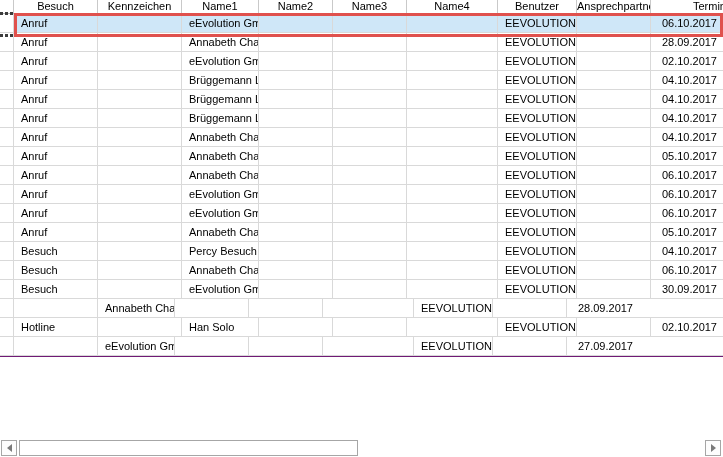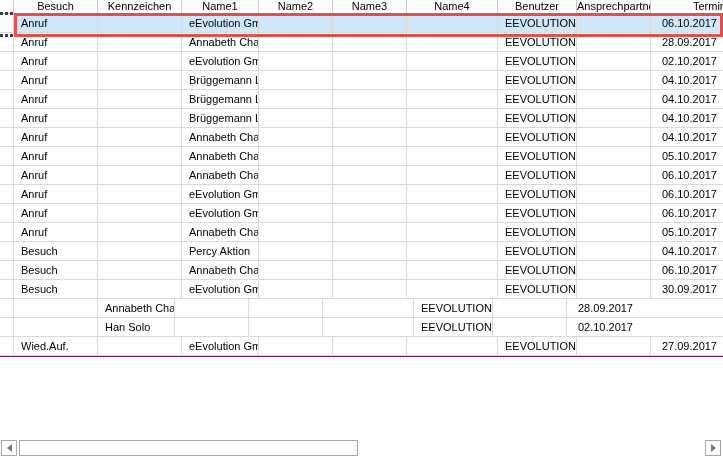--- a/index.html
+++ b/index.html
@@ -216,21 +216,21 @@
         <div class="cell" style="width: 74px;"></div>
         <div class="cell" style="width: 91px;"></div>
         <div class="cell" style="width: 79px;">EEVOLUTION</div>
         <div class="cell" style="width: 74px;"></div>
         <div class="cell align-right" style="width: 72px;">05.10.2017</div>
       </div>
       <div class="row">
         <div class="rowhead"></div>
         <div class="cell" style="width: 84px;">Besuch</div>
         <div class="cell" style="width: 84px;"></div>
-        <div class="cell" style="width: 77px;">Percy Aktion</div>
+        <div class="cell" style="width: 77px;">Percy Besuch</div>
         <div class="cell" style="width: 74px;"></div>
         <div class="cell" style="width: 74px;"></div>
         <div class="cell" style="width: 91px;"></div>
         <div class="cell" style="width: 79px;">EEVOLUTION</div>
         <div class="cell" style="width: 74px;"></div>
         <div class="cell align-right" style="width: 72px;">04.10.2017</div>
       </div>
       <div class="row">
         <div class="rowhead"></div>
         <div class="cell" style="width: 84px;">Besuch</div>
@@ -261,32 +261,32 @@
         <div class="cell" style="width: 77px;">Annabeth Chase</div>
         <div class="cell" style="width: 74px;"></div>
         <div class="cell" style="width: 74px;"></div>
         <div class="cell" style="width: 91px;"></div>
         <div class="cell" style="width: 79px;">EEVOLUTION</div>
         <div class="cell" style="width: 74px;"></div>
         <div class="cell align-right" style="width: 72px;">28.09.2017</div>
       </div>
       <div class="row">
         <div class="rowhead"></div>
+        <div class="cell" style="width: 84px;">Hotline</div>
         <div class="cell" style="width: 84px;"></div>
         <div class="cell" style="width: 77px;">Han Solo</div>
         <div class="cell" style="width: 74px;"></div>
         <div class="cell" style="width: 74px;"></div>
         <div class="cell" style="width: 91px;"></div>
         <div class="cell" style="width: 79px;">EEVOLUTION</div>
         <div class="cell" style="width: 74px;"></div>
         <div class="cell align-right" style="width: 72px;">02.10.2017</div>
       </div>
       <div class="row">
         <div class="rowhead"></div>
-        <div class="cell" style="width: 84px;">Wied.Auf.</div>
         <div class="cell" style="width: 84px;"></div>
         <div class="cell" style="width: 77px;">eEvolution Gmb</div>
         <div class="cell" style="width: 74px;"></div>
         <div class="cell" style="width: 74px;"></div>
         <div class="cell" style="width: 91px;"></div>
         <div class="cell" style="width: 79px;">EEVOLUTION</div>
         <div class="cell" style="width: 74px;"></div>
         <div class="cell align-right" style="width: 72px;">27.09.2017</div>
       </div>
     </div>

